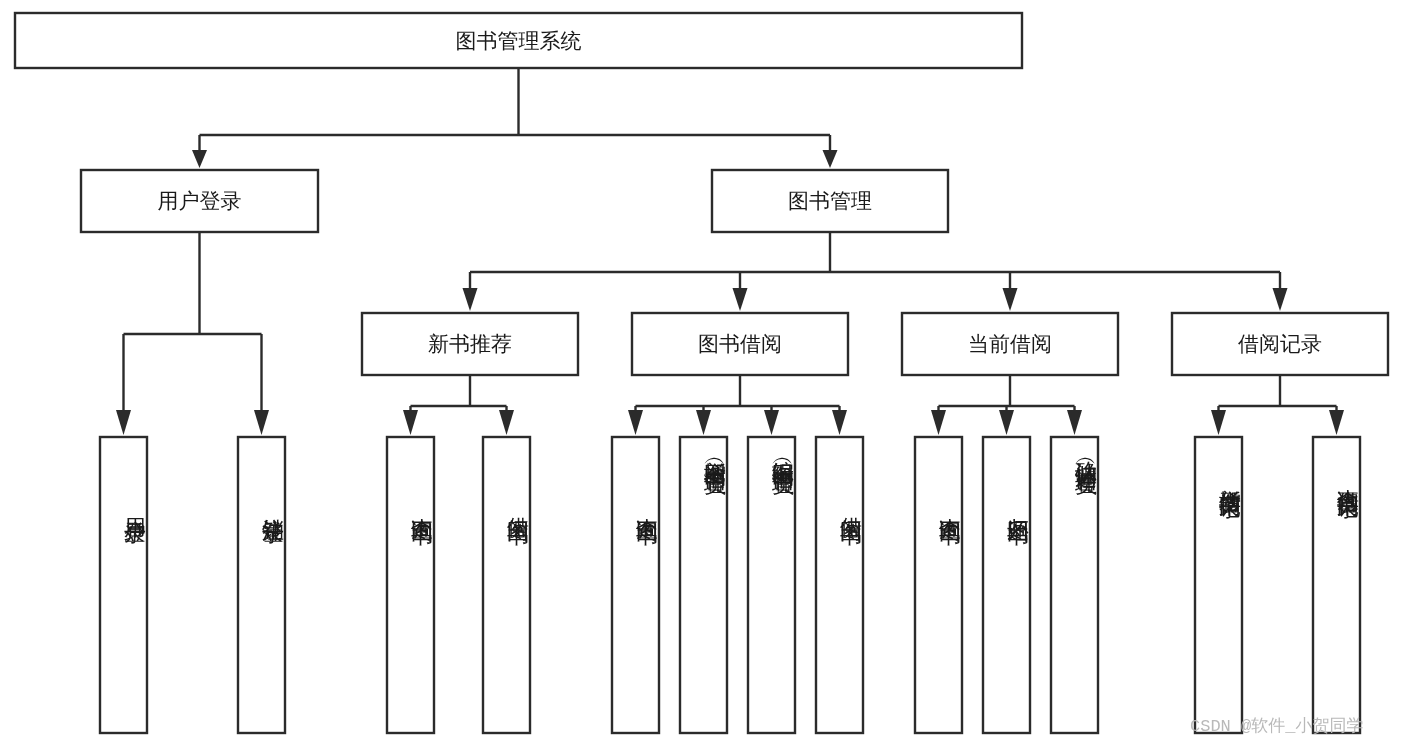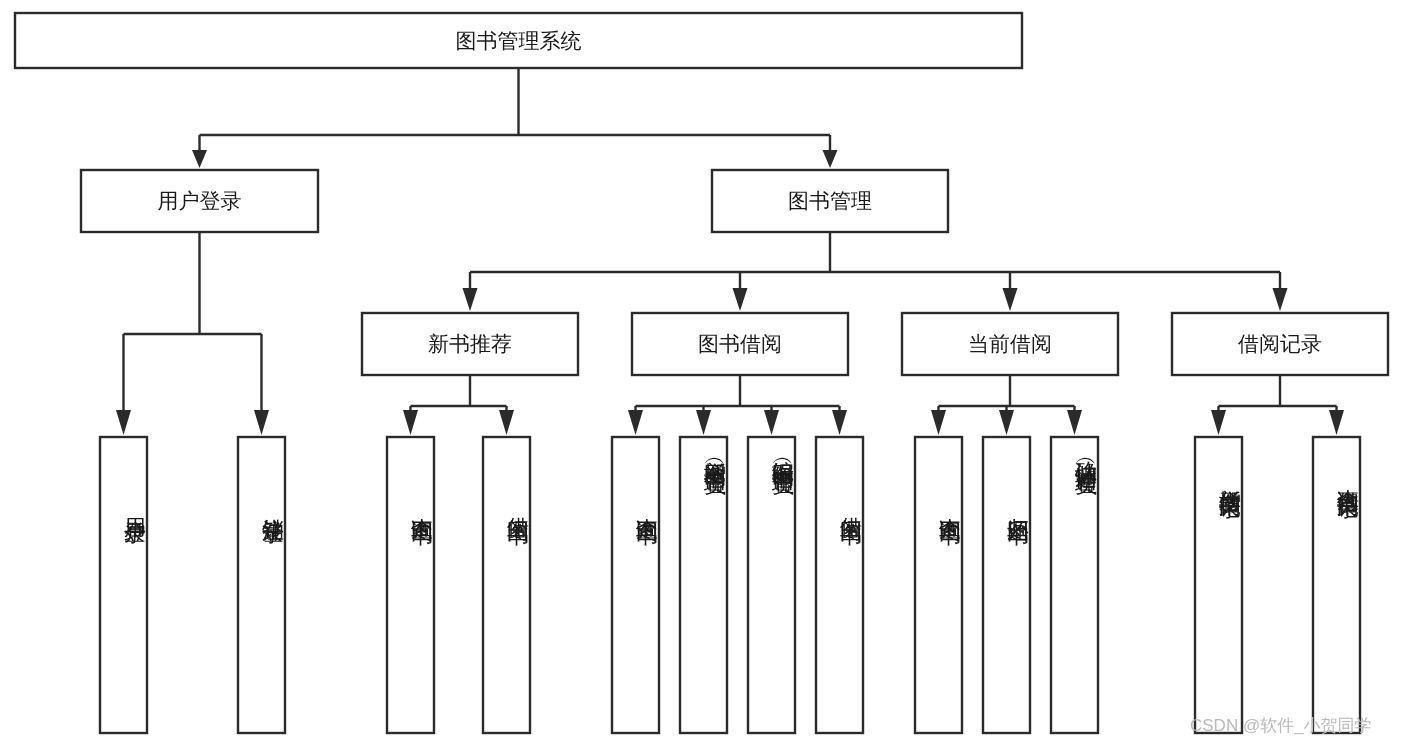--- a/index.html
+++ b/index.html
@@ -56,21 +56,21 @@
     font-size: 22px;
     line-height: 1.06;
     color: #1a1a1a;
     letter-spacing: 2px;
     white-space: nowrap;
     text-align: start;
     pointer-events: none;
   }
   .watermark {
     position: absolute;
-    font-family: Liberation Sans, sans-serif;
+    font-family: Liberation Mono, monospace;
     font-size: 17px;
     color: #b9b9b9;
     left: 1190px;
     top: 714px;
     white-space: nowrap;
   }
 </style>
 </head>
 <body>
 

